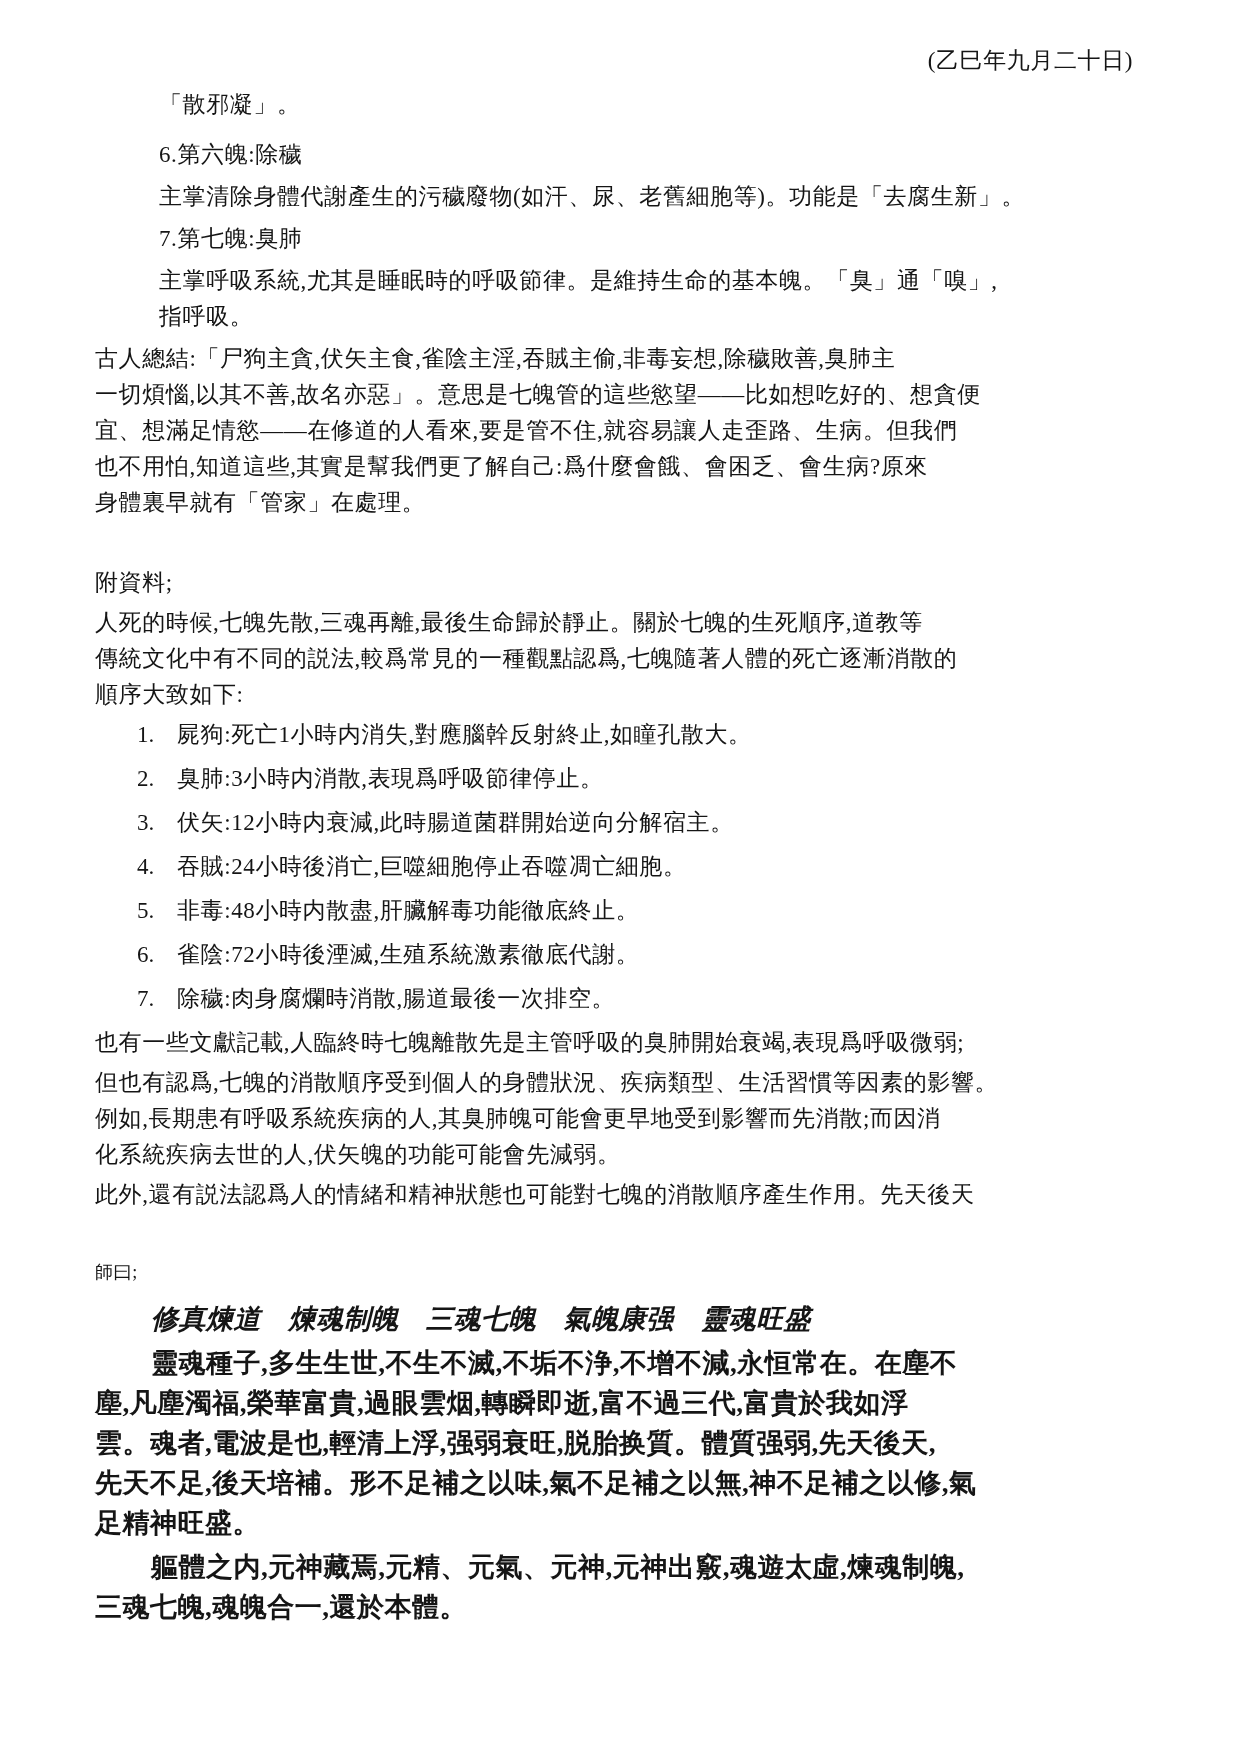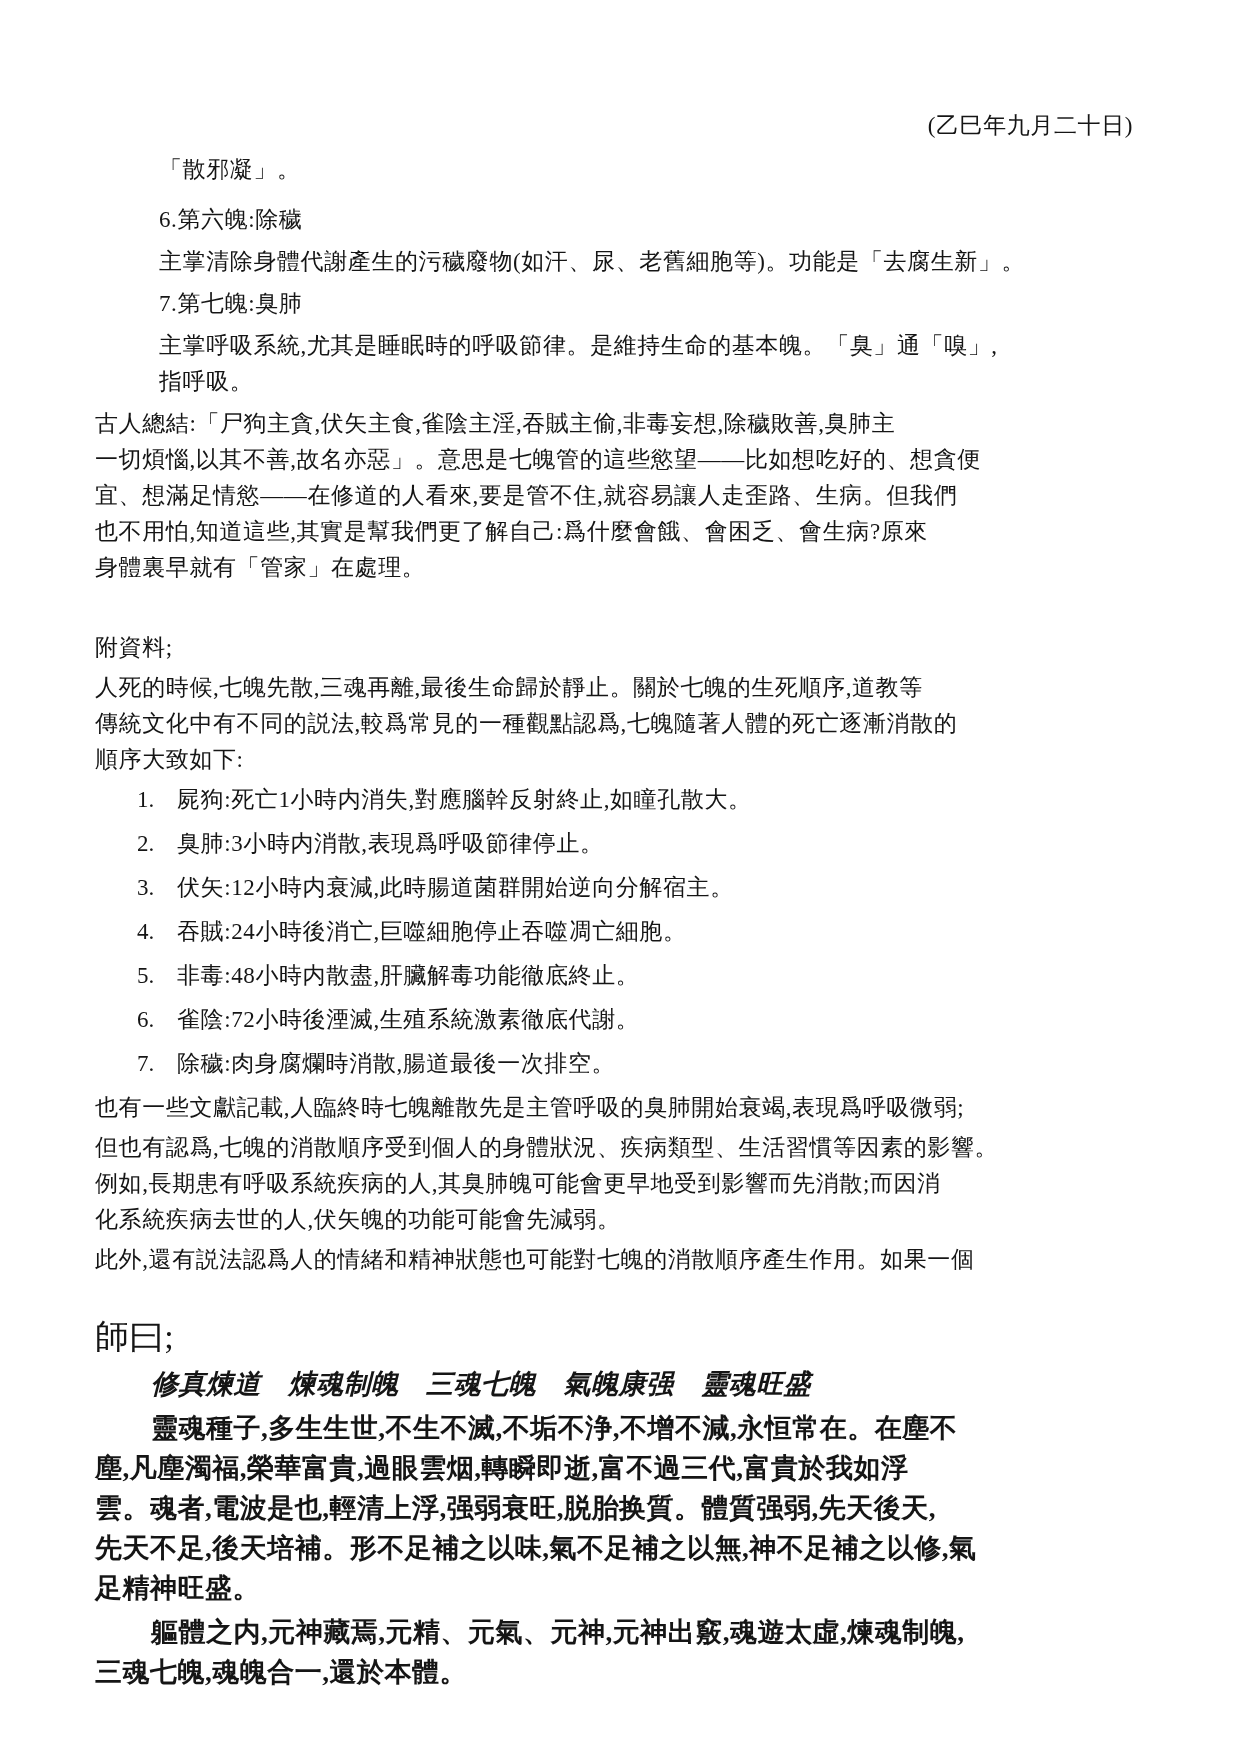--- a/index.html
+++ b/index.html
@@ -8,21 +8,21 @@
     font-family: "Liberation Serif", "DejaVu Serif", serif;
     color: #151515;
   }
   .page {
     position: relative;
     width: 1240px;
     height: 1754px;
     background: #ffffff;
     overflow: hidden;
     box-sizing: border-box;
-    padding: 108px 95px 0 95px;
+    padding: 43px 95px 0 95px;
   }
   .line {
     font-size: 23px;
     line-height: 36px;
     letter-spacing: 0.6px;
     white-space: nowrap;
   }
   .date-note {
     text-align: right;
     padding-right: 12px;
@@ -40,21 +40,21 @@
     width: 40px;
     flex: 0 0 40px;
     font-size: 23px;
     line-height: 36px;
   }
   .list-text { flex: 1; }
   .note-block { margin-top: 4px; margin-bottom: 4px; }
   .master-heading {
     margin-top: 40px;
     margin-bottom: 8px;
-    font-size: 34px;
+    font-size: 18px;
     line-height: 38px;
   }
   .kai {
     font-weight: bold;
     font-size: 27px;
     line-height: 40px;
     letter-spacing: 0.5px;
   }
   .kai-indent { padding-left: 56px; }
   .verse-line { margin-bottom: 4px; font-style: italic; }
@@ -129,21 +129,21 @@
     <div class="line">也有一些文獻記載,人臨終時七魄離散先是主管呼吸的臭肺開始衰竭,表現爲呼吸微弱;</div>
   </div>
 
   <div class="note-block">
     <div class="line">但也有認爲,七魄的消散順序受到個人的身體狀況、疾病類型、生活習慣等因素的影響。</div>
     <div class="line">例如,長期患有呼吸系統疾病的人,其臭肺魄可能會更早地受到影響而先消散;而因消</div>
     <div class="line">化系統疾病去世的人,伏矢魄的功能可能會先減弱。</div>
   </div>
 
   <div class="note-block">
-    <div class="line">此外,還有説法認爲人的情緒和精神狀態也可能對七魄的消散順序產生作用。如果一個</div>
+    <div class="line">此外,還有説法認爲人的情緒和精神狀態也可能對七魄的消散順序產生作用。先天後天</div>
   </div>
 
   <div class="line master-heading">師曰;</div>
 
   <div class="kai kai-indent verse-line">修真煉道　煉魂制魄　三魂七魄　氣魄康强　靈魂旺盛</div>
 
   <div class="kai-para">
     <div class="kai kai-indent">靈魂種子,多生生世,不生不滅,不垢不浄,不增不減,永恒常在。在塵不</div>
     <div class="kai">塵,凡塵濁福,榮華富貴,過眼雲烟,轉瞬即逝,富不過三代,富貴於我如浮</div>
     <div class="kai">雲。魂者,電波是也,輕清上浮,强弱衰旺,脱胎换質。體質强弱,先天後天,</div>

